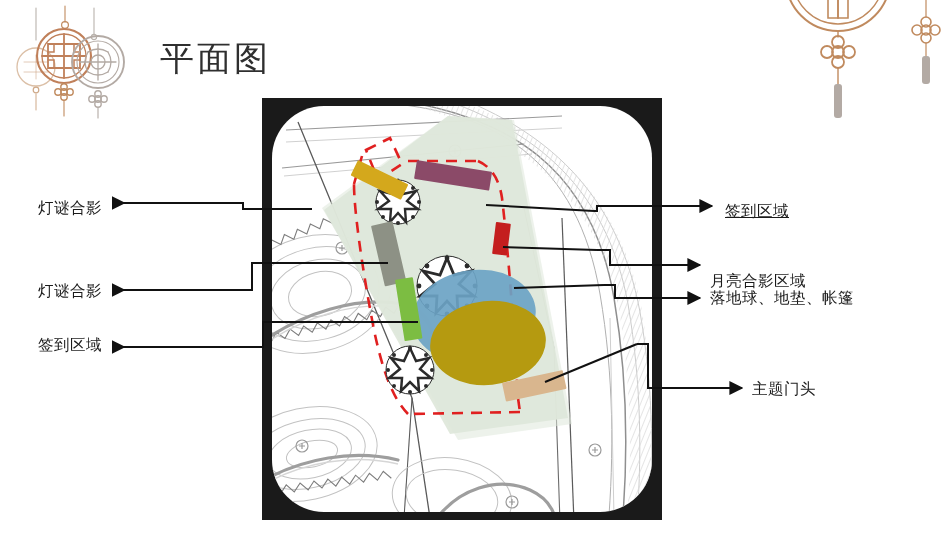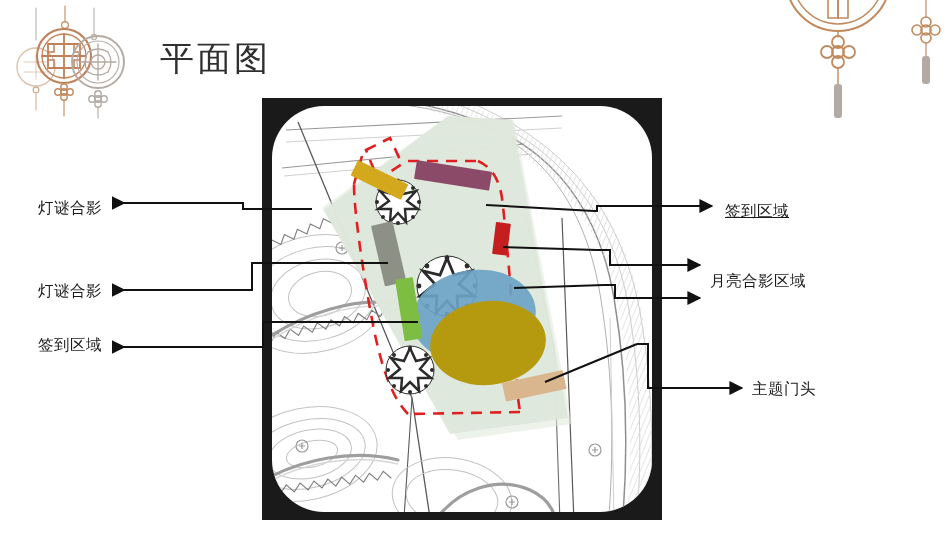--- a/index.html
+++ b/index.html
@@ -346,15 +346,16 @@
       <path d="M545 382 L637 344"></path>
     </g>
   </svg>
 
   <div class="callout-label left-label" id="lbl-gate">灯谜合影</div>
   <div class="callout-label left-label" id="lbl-riddle">灯谜合影</div>
   <div class="callout-label left-label" id="lbl-drink">签到区域</div>
 
   <div class="callout-label" id="lbl-signin">签到区域</div>
   <div class="callout-label" id="lbl-moon">月亮合影区域</div>
+  <div class="callout-label" id="lbl-ball">落地球、地垫、帐篷</div>
   <div class="callout-label" id="lbl-stage">主题门头</div>
 
 </div>
 
 </body></html>

